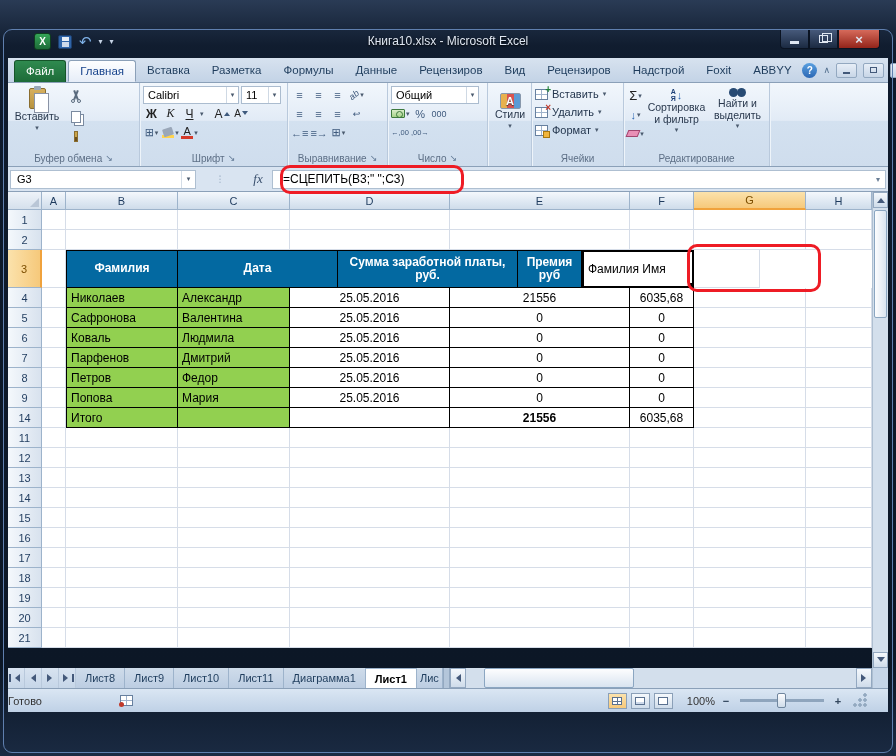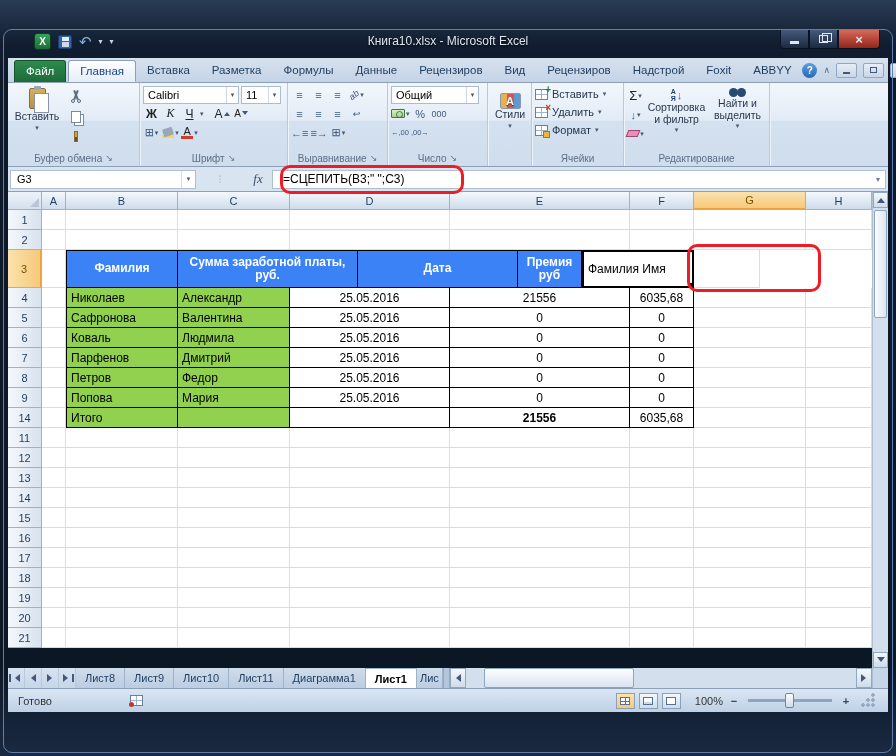--- a/index.html
+++ b/index.html
@@ -118,21 +118,21 @@
   .corner{width:34px;height:18px;background:linear-gradient(#eef3f9,#d5e0ec);border-right:1px solid #9db3cb;border-bottom:1px solid #9db3cb;position:relative}
   .corner::after{content:"";position:absolute;right:2px;bottom:2px;border-left:9px solid transparent;border-bottom:9px solid #b9c6d6}
   .colh{height:18px;display:flex;align-items:center;justify-content:center;font-size:11px;color:#1f3b5e;background:linear-gradient(#f4f8fc,#dde7f2 60%,#cfdcea);border-right:1px solid #9db3cb;border-bottom:1px solid #9db3cb}
   .colh.hl{background:linear-gradient(#fbe2ac,#f6c97b);color:#7c4e00;border-bottom:2px solid #f0a23c}
   .rowh{width:34px;background:linear-gradient(90deg,#f4f8fc,#d8e2ee);border-right:1px solid #9db3cb;border-bottom:1px solid #9db3cb;font-size:11px;color:#1f3b5e;display:flex;align-items:center;justify-content:center}
   .rowh.hl{background:linear-gradient(90deg,#fbe2ac,#f6c97b);color:#7c4e00;border-right:2px solid #f0a23c}
   .cell{background:#fff;border-right:1px solid #d6dde8;border-bottom:1px solid #d6dde8;font-size:12px;color:#000;display:flex;align-items:center;padding:0 4px;overflow:hidden;white-space:nowrap}
   .tbl{border-right-color:#000;border-bottom-color:#000}
   .tl{border-left:1px solid #000}
   .tt{border-top:1px solid #000}
-  .hdr{background:#3b82f6;color:#fff;font-weight:bold;justify-content:center;text-align:center;white-space:normal;line-height:1.12;padding:16px 6px}
+  .hdr{background:#0369a1;color:#fff;font-weight:bold;justify-content:center;text-align:center;white-space:normal;line-height:1.12;padding:16px 6px}
   .nm{background:#92d050}
   .nmb{background:#92d050;font-weight:normal}
   .vl{justify-content:center}
   .vlb{justify-content:center;font-weight:bold}
   .cell.sel{border:2px solid #000;background:#fff;justify-content:flex-start;position:relative;z-index:2}
   .cell.sel::after{content:"";position:absolute;right:-1px;bottom:-1px;width:4px;height:4px;background:#000}
 
   
   #vscroll{position:absolute;left:872px;top:192px;width:16px;height:476px;background:#d3dfec;border-left:1px solid #aebfd1}
   .sbtn16{width:15px;height:16px;background:linear-gradient(#f4f8fc,#cfdcea);border:1px solid #93a8c0;display:flex;align-items:center;justify-content:center}
@@ -151,26 +151,26 @@
   .stab.active{background:#fff;font-weight:bold;color:#000;border-top:1px solid #9db3cb}
   .stab.part{width:26px;overflow:hidden;padding:0 3px}
   .tsplit{width:7px;background:#b4c6da;border-right:1px solid #93a8c0;border-left:1px solid #93a8c0}
   #hscroll{flex:1;display:flex;align-items:stretch;background:#d3dfec}
   .sbtn16h{width:16px;background:linear-gradient(#f4f8fc,#cfdcea);border:1px solid #93a8c0;display:flex;align-items:center;justify-content:center}
   #hthumb{width:150px;margin-left:18px;background:linear-gradient(#fdfdfe,#d9e4f0);border:1px solid #8ba6c1;border-radius:2px}
   #sb-corner{width:16px;background:#c6d6e8;border-left:1px solid #aebfd1}
 
   
   #statusbar{position:absolute;left:8px;top:688px;width:880px;height:24px;background:linear-gradient(#dae6f3,#bfd1e6);border-top:1px solid #8ba0b8;display:flex;align-items:center;font-size:11px;color:#333}
-  #st-ready{padding-left:10px}
+  #st-ready{padding-left:0}
   .ico-macro{margin-left:78px;width:13px;height:11px;border:1px solid #67809f;background:
      linear-gradient(to right,transparent 5px,#9fb3cc 5px,#9fb3cc 6px,transparent 6px),
      linear-gradient(to bottom,transparent 4px,#9fb3cc 4px,#9fb3cc 5px,transparent 5px),#fff;position:relative}
   .ico-macro::after{content:"";position:absolute;left:-2px;bottom:-2px;width:5px;height:5px;border-radius:50%;background:#c0392b}
-  #st-right{margin-left:auto;display:flex;align-items:center;gap:4px;padding-right:12px}
+  #st-right{margin-left:auto;display:flex;align-items:center;gap:4px;padding-right:20px}
   .vbtn{width:19px;height:16px;background:linear-gradient(#f4f8fc,#cfdcea);border:1px solid #8ba0b8;display:flex;align-items:center;justify-content:center}
   .vbtn.pressed{background:linear-gradient(#fbe2ac,#f6c97b)}
   .vico{width:10px;height:8px;border:1px solid #5a7190;background:#fff}
   .vico.grid{background:linear-gradient(to right,transparent 4px,#5a7190 4px,#5a7190 5px,transparent 5px),linear-gradient(to bottom,transparent 3px,#5a7190 3px,#5a7190 4px,transparent 4px),#fff}
   .vico.pl{background:linear-gradient(#fff 60%,#cdd9ea 60%)}
   .vico.pb{background:linear-gradient(90deg,#fff 45%,#8ba6c1 45%,#8ba6c1 55%,#fff 55%)}
   #zoom-track{width:84px;height:3px;background:#8fa5bd;position:relative;margin:0 3px}
   #zoom-notch{position:absolute;left:41px;top:-3px;width:1px;height:9px;background:#5a7190}
   #zoom-thumb{position:absolute;left:37px;top:-6px;width:9px;height:15px;background:linear-gradient(#fdfdfe,#cfdcea);border:1px solid #70869e;border-radius:2px}
   .zbtn{width:14px;text-align:center;color:#33475e;font-weight:bold}
@@ -485,22 +485,22 @@
       <div class="cell" style="width: 160px;"></div>
       <div class="cell" style="width: 180px;"></div>
       <div class="cell" style="width: 64px;"></div>
       <div class="cell" style="width: 112px;"></div>
       <div class="cell" style="width: 66px;"></div>
     </div>
     <div class="grow" style="height: 38px;">
       <div class="rowh hl">3</div>
       <div class="cell" style="width: 24px;"></div>
       <div class="cell hdr tbl tl tt" style="width: 112px;">Фамилия</div>
+      <div class="cell hdr tbl tt" style="width: 160px;">Дата</div>
       <div class="cell hdr tbl tt" style="width: 180px;">Сумма заработной платы, руб.</div>
-      <div class="cell hdr tbl tt" style="width: 160px;">Дата</div>
       <div class="cell hdr tbl tt" style="width: 64px;">Премия руб</div>
       <div class="cell sel tt" style="width: 112px;">Фамилия Имя</div>
       <div class="cell" style="width: 66px;"></div>
     </div>
     <div class="grow" style="height: 20px;">
       <div class="rowh">4</div>
       <div class="cell" style="width: 24px;"></div>
       <div class="cell nm tbl tl" style="width: 112px;">Николаев</div>
       <div class="cell nm tbl" style="width: 112px;">Александр</div>
       <div class="cell vl tbl" style="width: 160px;">25.05.2016</div>

